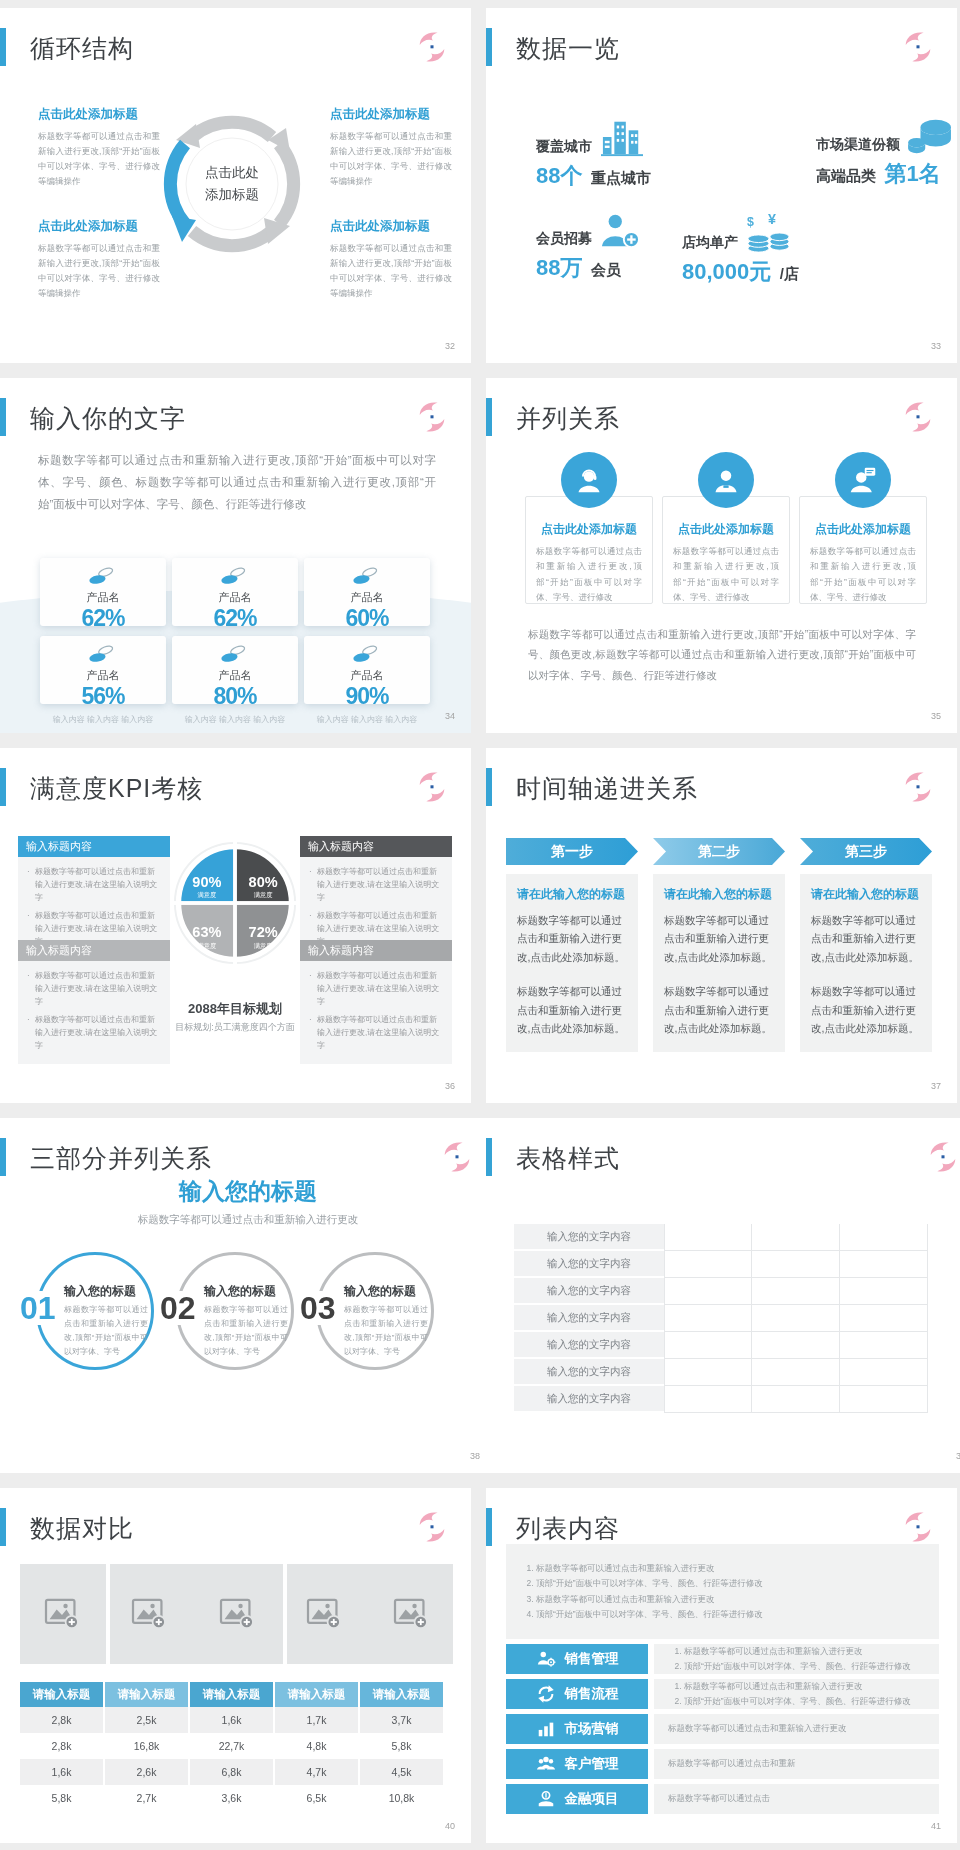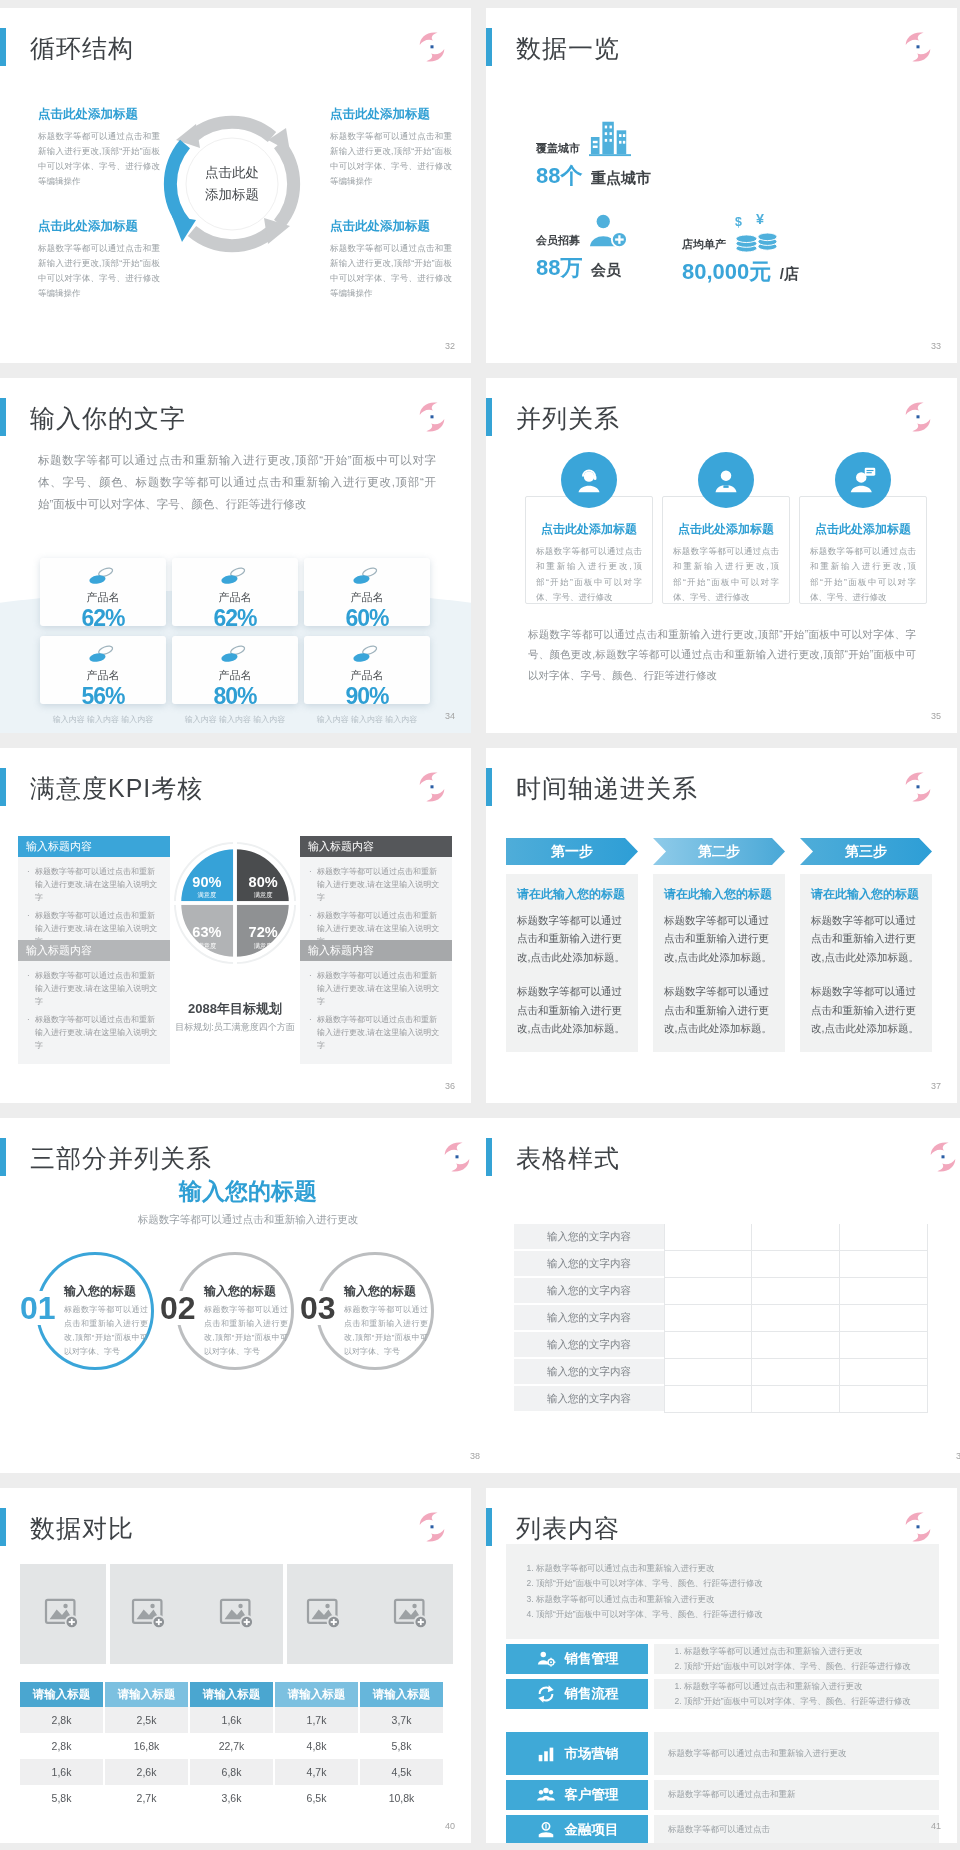--- a/index.html
+++ b/index.html
@@ -15,21 +15,21 @@
   .page-no{position:absolute;right:16px;bottom:12px;font-size:9px;color:#a3a3a3;margin-top:12px;}
   
   .s32-block{position:absolute;width:122px;}
   .s32-block .bt{font-size:12.5px;font-weight:bold;color:#2f9fd4;margin-bottom:6px;}
   .s32-block .bb{font-size:8.5px;color:#9aa0a4;line-height:1.75;text-align:justify;}
   .cycle-center{position:absolute;left:172px;top:154px;width:120px;text-align:center;
     font-size:13.5px;color:#45494d;line-height:1.6;}
   
   .stat{position:absolute;}
   .stat-top{display:flex;align-items:flex-end;gap:7px;}
-  .stat-label{font-size:11px;font-weight:bold;color:#3f4347;padding-bottom:2px;white-space:nowrap;}
+  .stat-label{font-size:14px;font-weight:bold;color:#3f4347;padding-bottom:2px;white-space:nowrap;}
   .stat-val{margin-top:3px;white-space:nowrap;}
   .stat-big{font-size:22px;font-weight:bold;color:#3aa5d9;}
   .stat-suffix{font-size:15px;font-weight:bold;color:#3f4347;margin-left:4px;}
   .stat-prefix{font-size:15px;font-weight:bold;color:#3f4347;margin-right:4px;}
   
   .s34-intro{position:absolute;left:38px;top:72px;width:398px;font-size:11.5px;color:#8d9296;
     line-height:1.9;text-align:justify;}
   .s34-wash{position:absolute;left:-70px;right:-70px;top:212px;height:220px;background:#ecf3f7;
     border-radius:100% 100% 0 0 / 70px 70px 0 0;}
   .p-card{position:absolute;width:126px;height:68px;background:#fefefe;border-radius:3px;
@@ -190,20 +190,35 @@
           <rect x="2" y="40" width="44" height="2" fill="#4fb0dc"></rect>
         </svg>
       </div>
       <div class="stat-val">
         <span class="stat-big">88个</span>
         <span class="stat-suffix">重点城市</span>
       </div>
     </div>
 
 
+    <div class="stat" style="left:330px;top:108px;">
+      <div class="stat-top">
+        <span class="stat-label">市场渠道份额</span>
+        <svg width="46" height="40" viewBox="0 0 48 42">
+          <ellipse cx="30" cy="12" rx="16" ry="8" fill="#4fb0dc"></ellipse>
+          <path d="M14 12 L14 24 A16 8 0 0 0 46 24 L46 12 A16 8 0 0 1 14 12 Z" fill="#4fb0dc"></path>
+          <ellipse cx="10" cy="28" rx="9" ry="5" fill="#4fb0dc"></ellipse>
+          <path d="M1 28 L1 34 A9 5 0 0 0 19 34 L19 28 A9 5 0 0 1 1 28 Z" fill="#4fb0dc"></path>
+        </svg>
+      </div>
+      <div class="stat-val">
+        <span class="stat-prefix">高端品类</span>
+        <span class="stat-big">第1名</span>
+      </div>
+    </div>
 
     <div class="stat" style="left:50px;top:204px;">
       <div class="stat-top">
         <span class="stat-label">会员招募</span>
         <svg width="42" height="38" viewBox="0 0 44 40">
           <circle cx="17" cy="10" r="7" fill="#4fb0dc"></circle>
           <path d="M3 36 C5 22 29 22 31 36 Z" fill="#4fb0dc"></path>
           <circle cx="34" cy="29" r="8" fill="#4fb0dc" stroke="#fff" stroke-width="2"></circle>
           <rect x="32.8" y="24.5" width="2.4" height="9" fill="#fff"></rect>
           <rect x="29.5" y="27.8" width="9" height="2.4" fill="#fff"></rect>
@@ -737,21 +752,21 @@
           <span>销售流程</span>
         </div>
         <div class="s41-gray">
           <ol>
             <li>标题数字等都可以通过点击和重新输入进行更改</li>
             <li>顶部“开始”面板中可以对字体、字号、颜色、行距等进行修改</li>
           </ol>
         </div>
       </div>
 
-      <div class="s41-row" style="height:43px;margin-top:18px;">
+      <div class="s41-row" style="height:30px;">
         <div class="s41-blue">
           <svg width="20" height="20" viewBox="0 0 22 22">
             <rect x="3" y="12" width="4" height="7" fill="#fff"></rect>
             <rect x="9" y="8" width="4" height="11" fill="#fff"></rect>
             <rect x="15" y="4" width="4" height="15" fill="#fff"></rect>
           </svg>
           <span>市场营销</span>
         </div>
         <div class="s41-gray">
           <div class="single">标题数字等都可以通过点击和重新输入进行更改</div>

